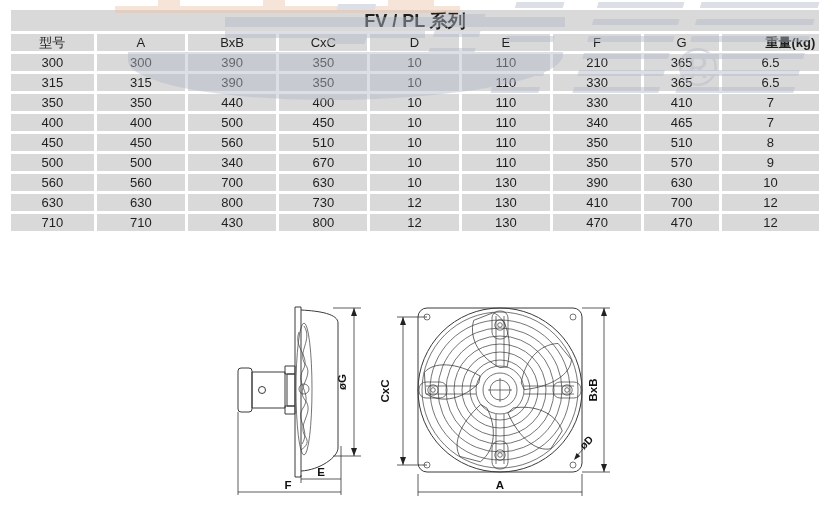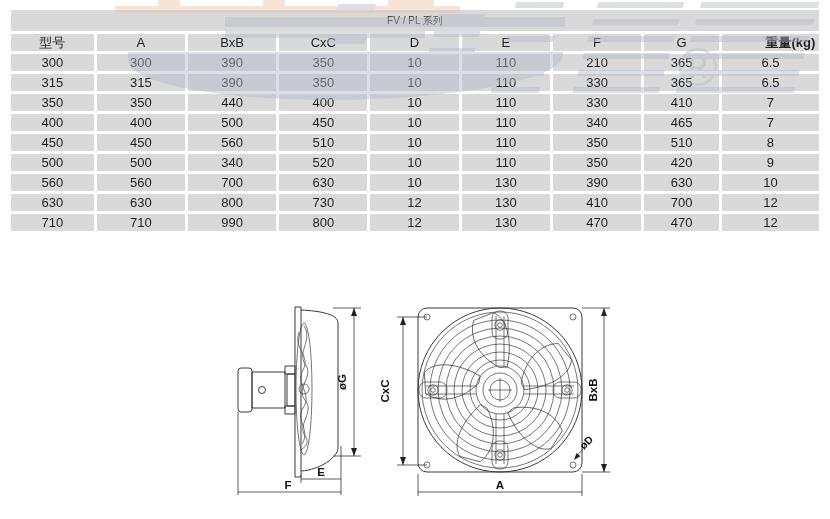--- a/index.html
+++ b/index.html
@@ -9,21 +9,21 @@
   html,body{margin:0;padding:0;}
   body{width:830px;height:519px;background:#fff;position:relative;overflow:hidden;
        font-family:"Liberation Sans",sans-serif;}
   .page{position:absolute;inset:0;background:#fff;}
 
   
   table.spec{position:absolute;left:8px;top:7px;width:814px;
              border-collapse:separate;border-spacing:3px;table-layout:fixed;}
   table.spec th,table.spec td{background:var(--cell-bg);text-align:center;vertical-align:middle;
              color:var(--text);font-size:13px;font-weight:400;padding:0;height:17px;line-height:1;}
-  tr.title-row th{font-weight:400;font-size:10px;height:21px;}
+  tr.title-row th{font-weight:700;font-size:18px;height:21px;}
   tr.head-row th:last-child{font-weight:700;padding-left:40px;}
 
   
   .watermark{position:absolute;inset:0;pointer-events:none;opacity:.45;z-index:5;}
   .wm{position:absolute;display:block;}
   .wm.peach{background:var(--watermark-peach);}
   .wm.bar{background:var(--watermark-gray);}
   .wm.stripes{background:repeating-linear-gradient(to bottom,
               var(--watermark-gray) 0 6px,transparent 6px 17px);transform:skewX(-16deg);}
   .wm.bowl{background:var(--watermark-gray);border-radius:0 0 240px 200px/0 0 46px 40px;}
@@ -123,25 +123,25 @@
           <td>10</td>
           <td>110</td>
           <td>350</td>
           <td>510</td>
           <td>8</td>
         </tr>
         <tr>
           <td>500</td>
           <td>500</td>
           <td>340</td>
-          <td>520</td>
-          <td>10</td>
-          <td>110</td>
-          <td>350</td>
-          <td>420</td>
+          <td>670</td>
+          <td>10</td>
+          <td>110</td>
+          <td>350</td>
+          <td>570</td>
           <td>9</td>
         </tr>
         <tr>
           <td>560</td>
           <td>560</td>
           <td>700</td>
           <td>630</td>
           <td>10</td>
           <td>130</td>
           <td>390</td>
@@ -155,21 +155,21 @@
           <td>730</td>
           <td>12</td>
           <td>130</td>
           <td>410</td>
           <td>700</td>
           <td>12</td>
         </tr>
         <tr>
           <td>710</td>
           <td>710</td>
-          <td>990</td>
+          <td>430</td>
           <td>800</td>
           <td>12</td>
           <td>130</td>
           <td>470</td>
           <td>470</td>
           <td>12</td>
         </tr>
       </tbody>
   </table>
 

